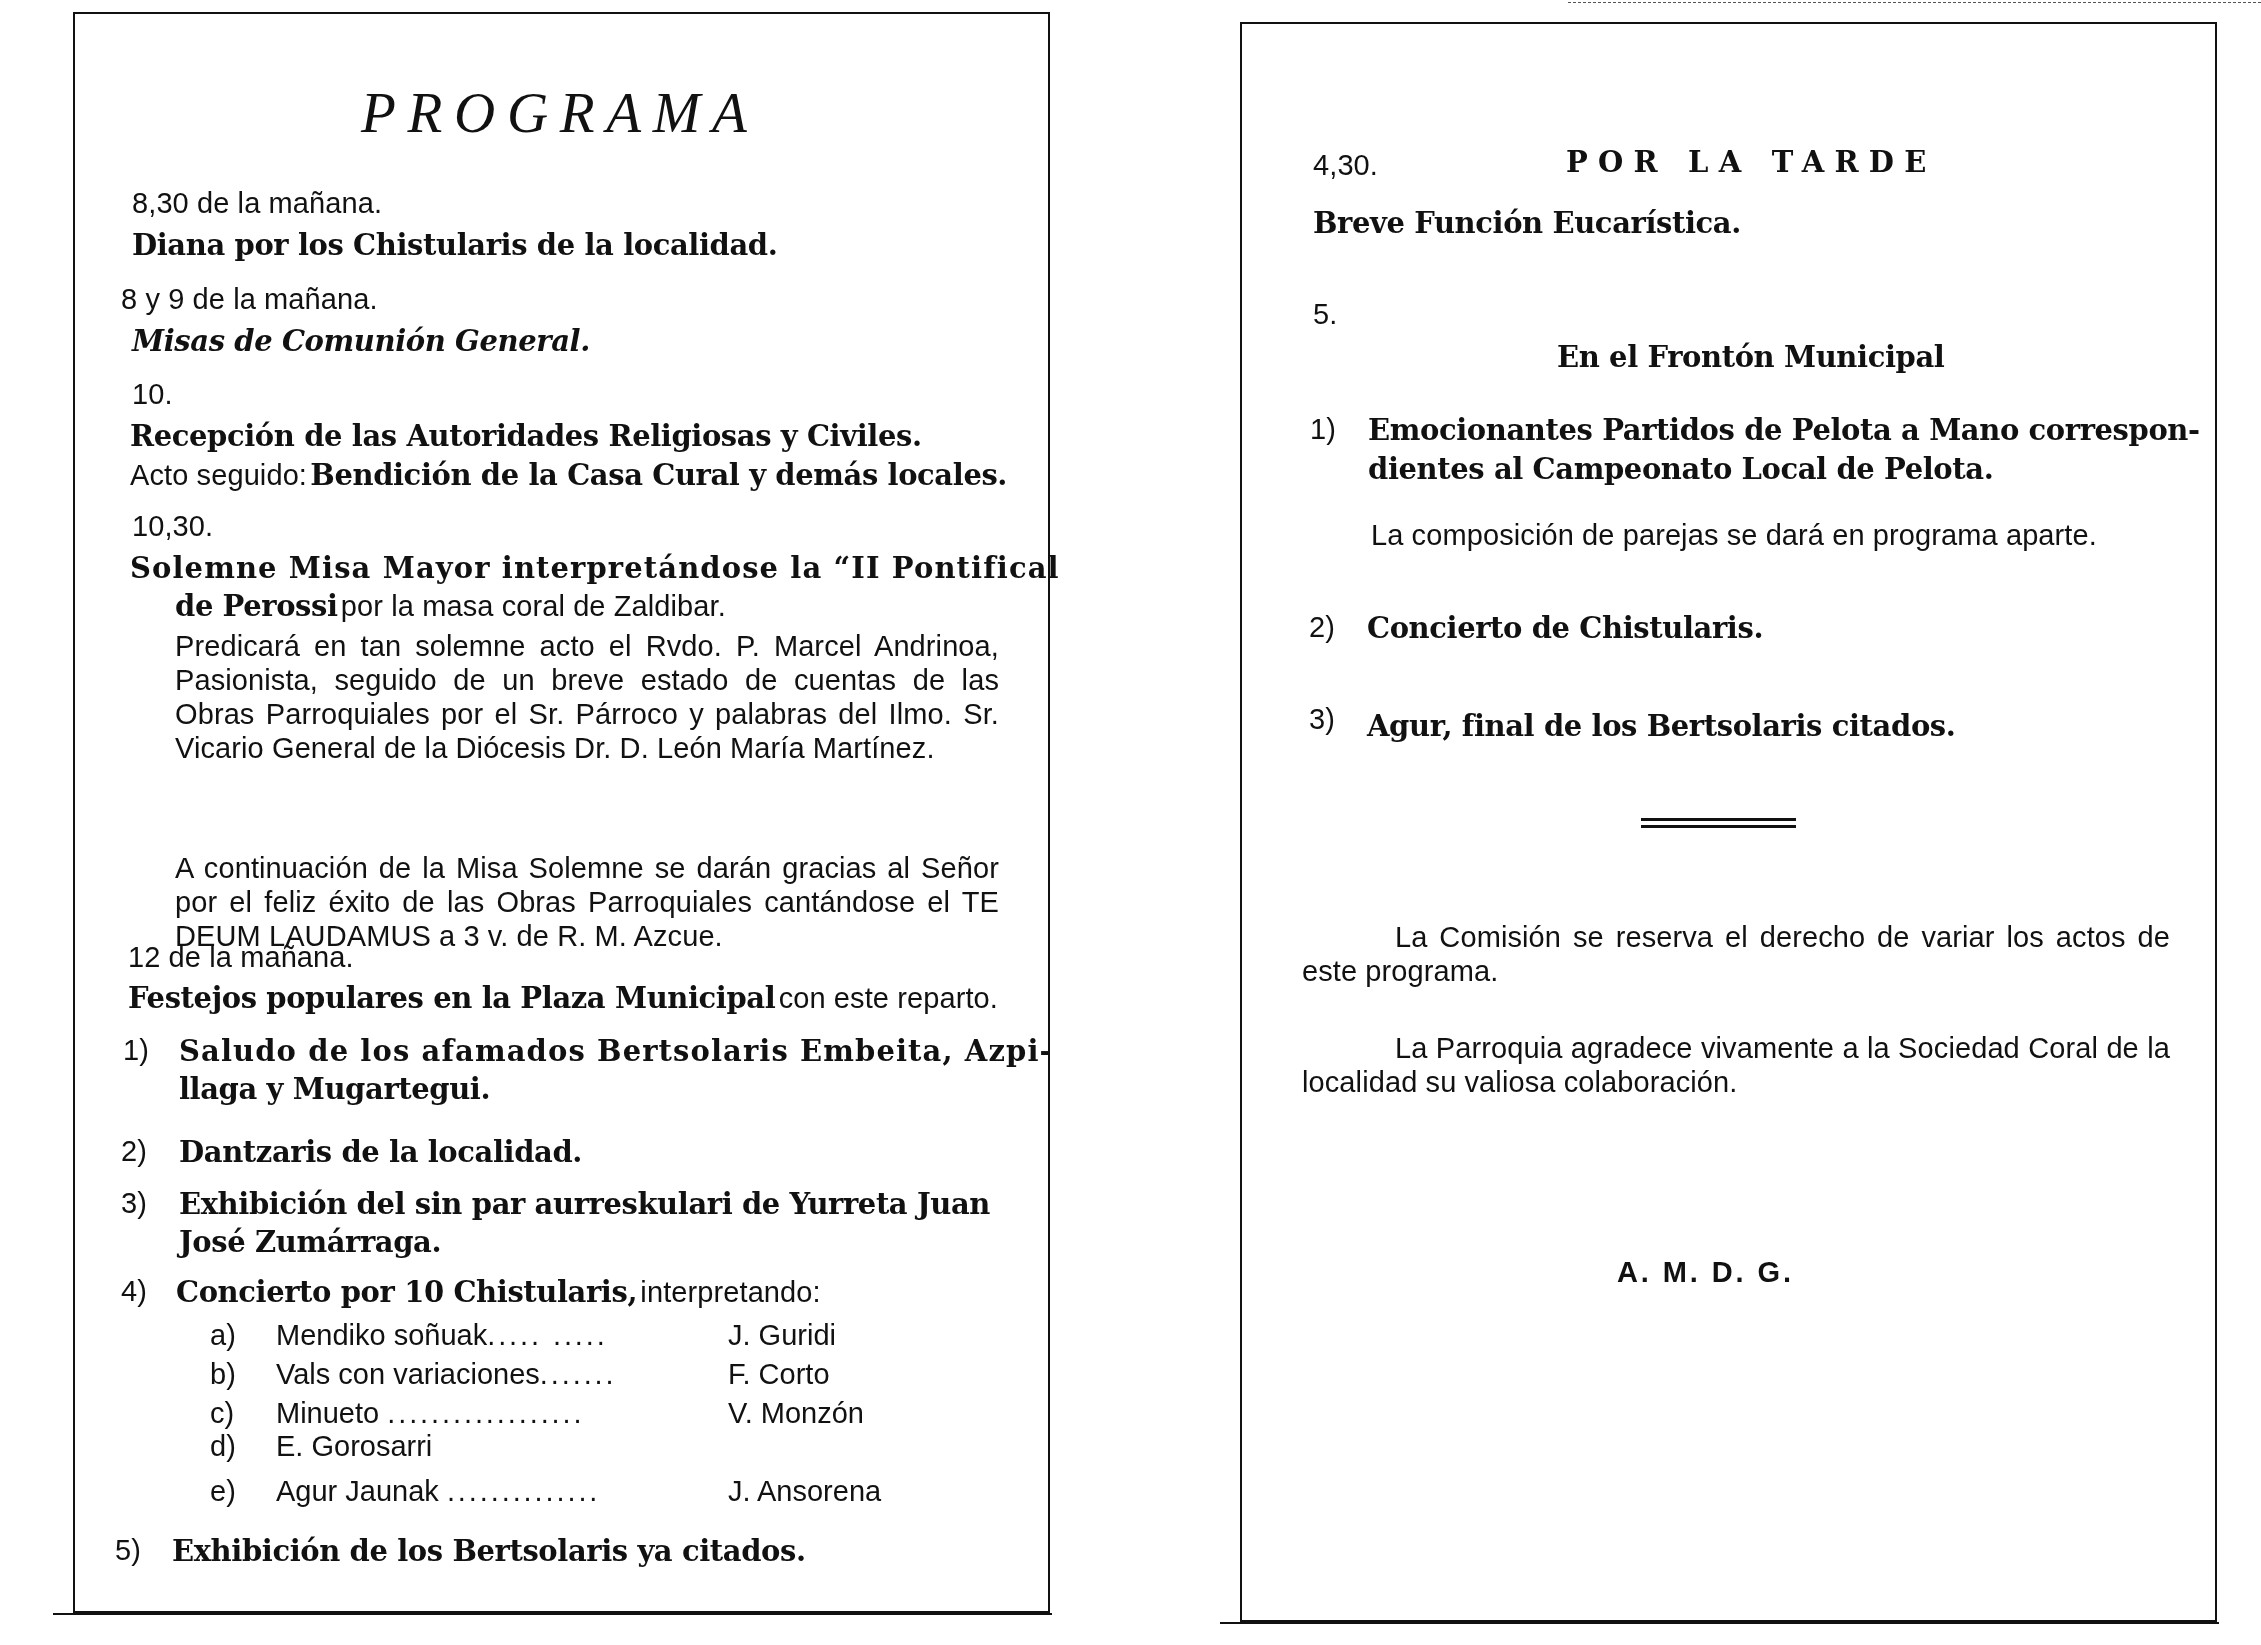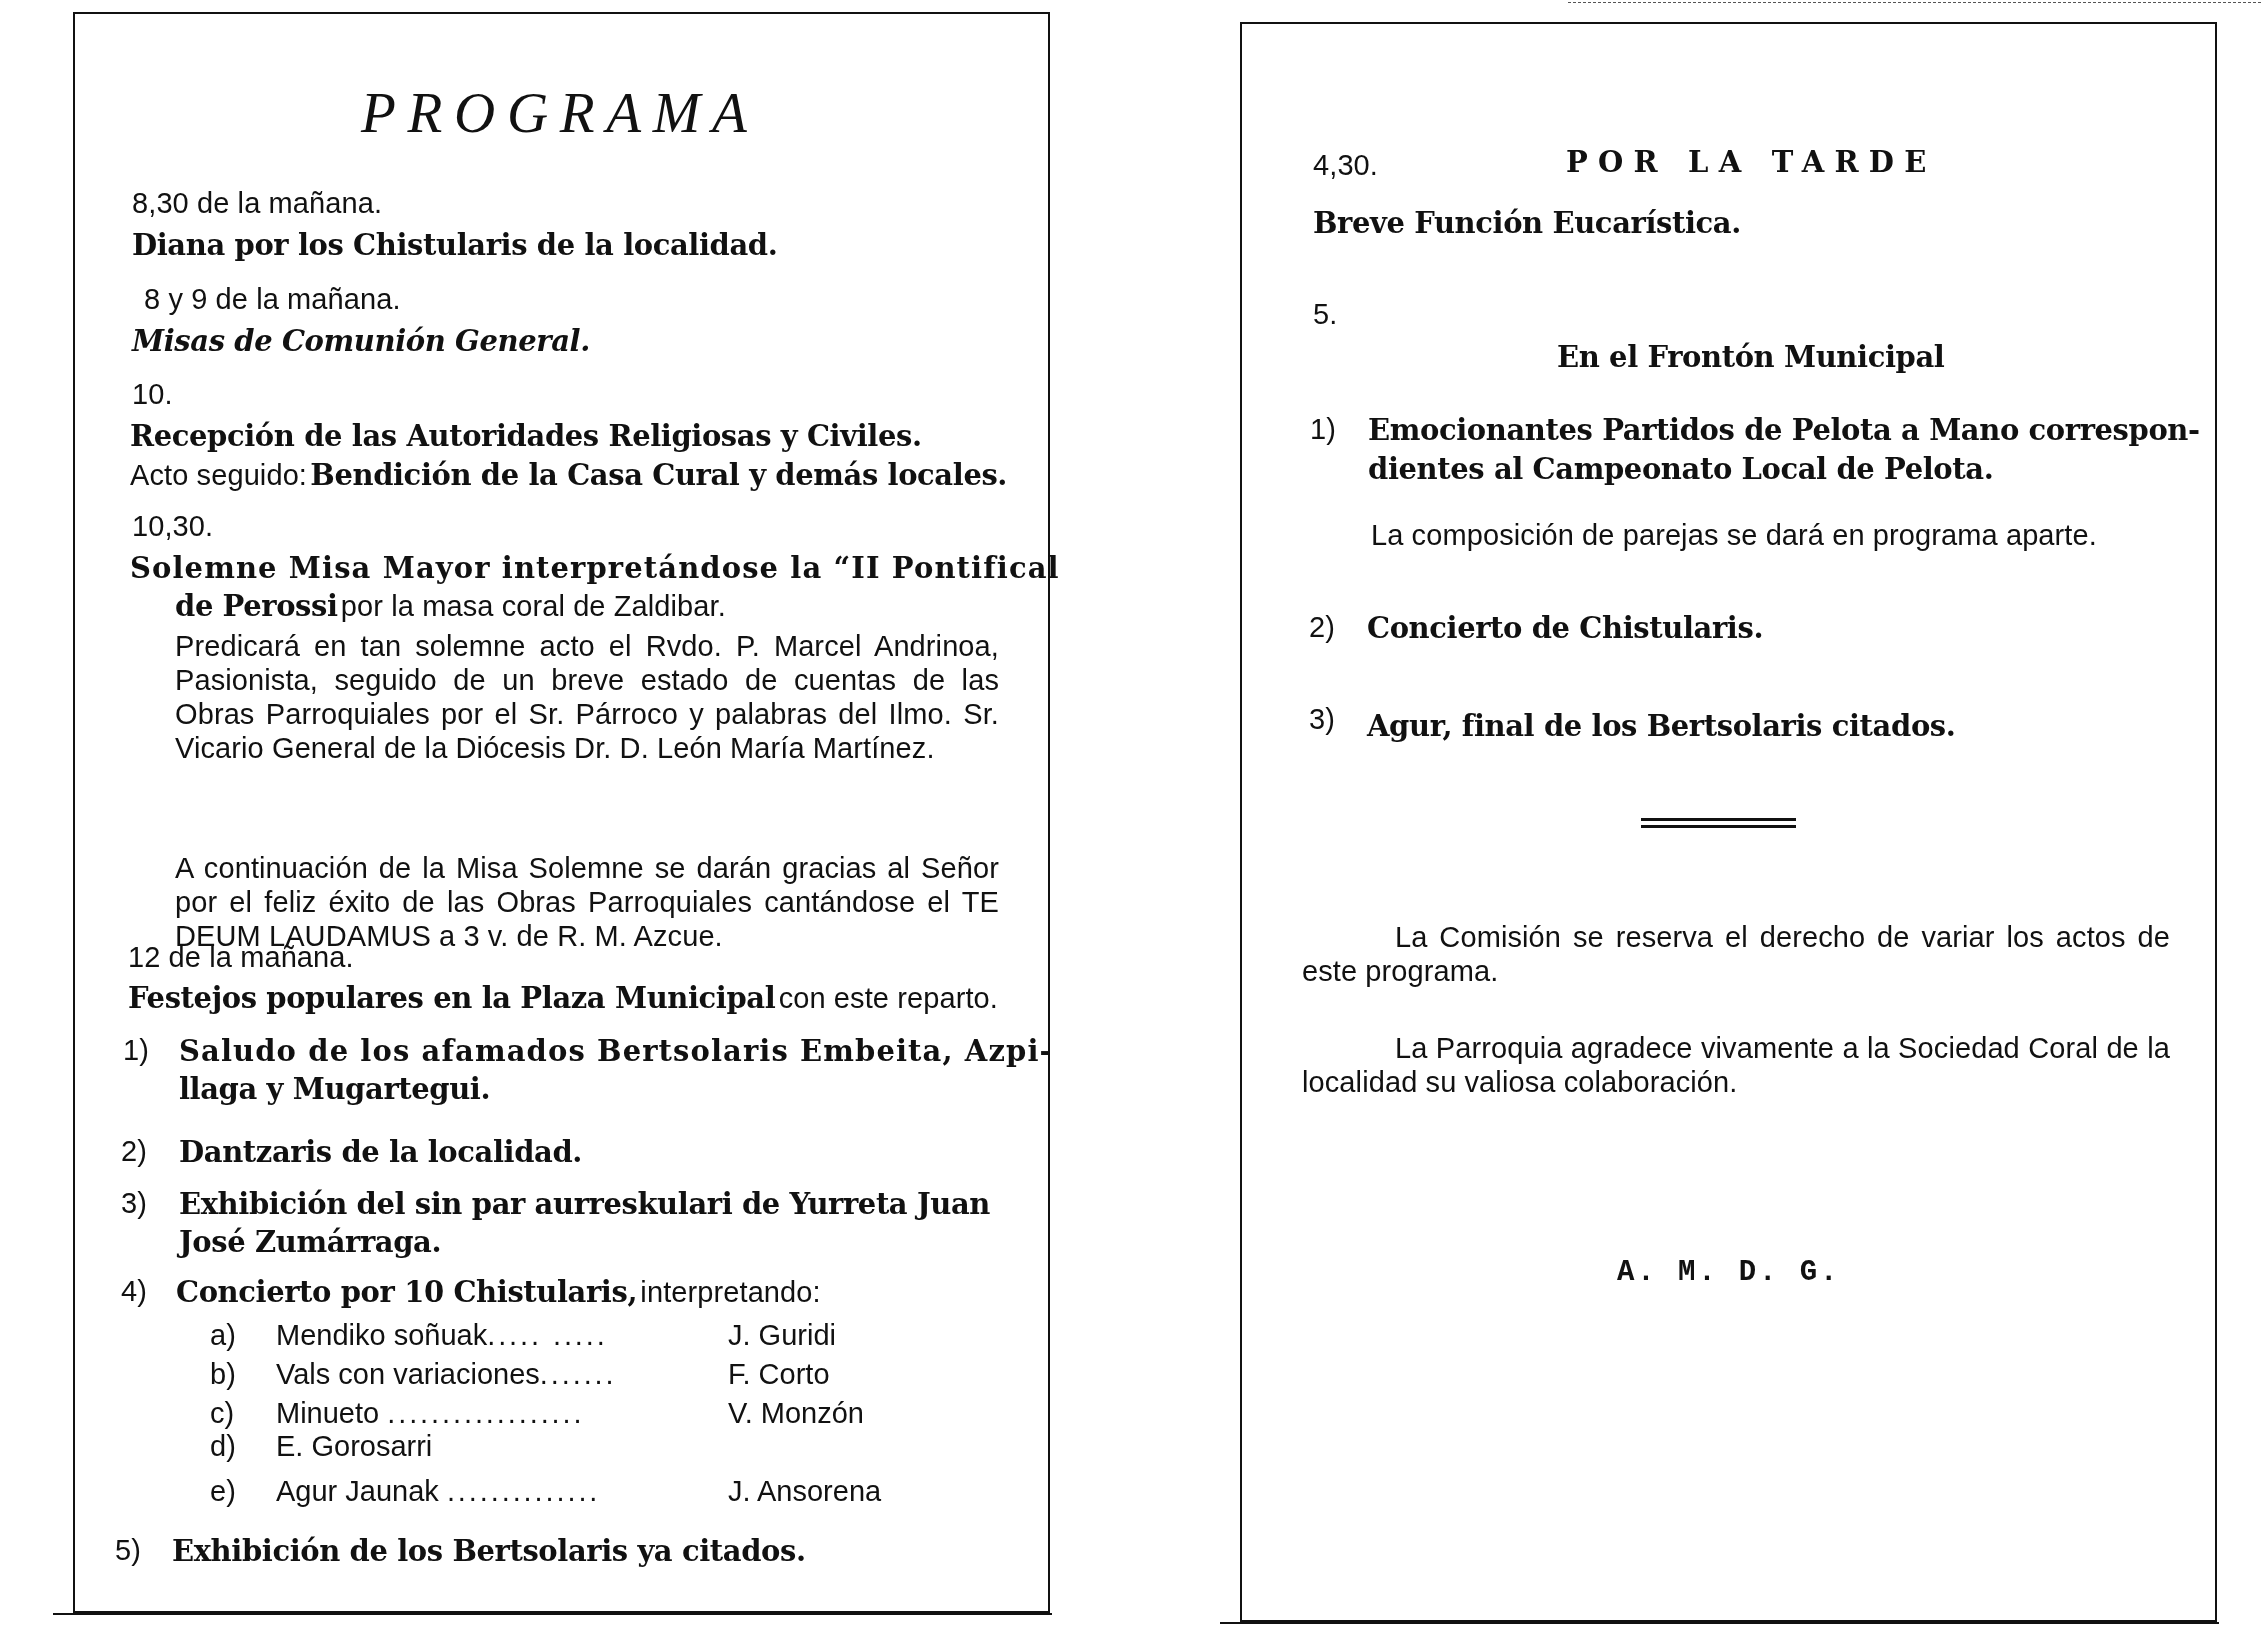--- a/index.html
+++ b/index.html
@@ -30,35 +30,35 @@
   .justify { position: absolute; text-align: justify; text-align-last: left; line-height: 34px; white-space: normal; }
 
   .concert-list { position: absolute; left: 210px; top: 1313px; width: 715px; }
   .concert-row { display: flex; height: 39px; align-items: baseline; font-family: "Liberation Sans", sans-serif; font-size: 29px; }
   .concert-letter { width: 66px; }
   .concert-piece { width: 452px; overflow: hidden; white-space: nowrap; margin-top: 6px; }
   .concert-piece .dots { letter-spacing: 2.9px; }
   .concert-composer { }
 
   .double-rule { position: absolute; left: 1641px; top: 818px; width: 155px; height: 9.5px; border-top: 3.6px solid #111; border-bottom: 3.6px solid #111; box-sizing: border-box; }
-  .amdg { font-family: Liberation Mono, monospace; font-weight: bold; font-size: 29px; letter-spacing: 2.9px; left: 1617px; top: 1256px; }
+  .amdg { font-family: Liberation Sans, sans-serif; font-weight: bold; font-size: 29px; letter-spacing: 2.9px; left: 1617px; top: 1256px; }
 </style>
 </head>
 <body>
 
 <div class="top-rule"></div>
 
 <div class="page page-left"></div>
 
 <div class="abs programa-title">PROGRAMA</div>
 
 <div class="abs reg" style="left:132px; top:187px;">8,30 de la mañana.</div>
 <div class="abs bold" style="left:132px; top:228px;">Diana por los Chistularis de la localidad.</div>
 
-<div class="abs reg" style="left:144px; top:283px;text-align:right;">8 y 9 de la mañana.</div>
+<div class="abs reg" style="left:121px; top:283px;text-align:right;">8 y 9 de la mañana.</div>
 <div class="abs bold" style="left:132px; top:324px;font-style:italic;">Misas de Comunión General.</div>
 
 <div class="abs reg" style="left:132px; top:378px;">10.</div>
 <div class="abs bold" style="left:130px; top:419px;">Recepción de las Autoridades Religiosas y Civiles.</div>
 <div class="abs" style="left:130px; top:458px;">
   <span class="reg">Acto seguido:</span>
   <span class="bold">Bendición de la Casa Cural y demás locales.</span>
 </div>
 
 <div class="abs reg" style="left:132px; top:510px;">10,30.</div>

